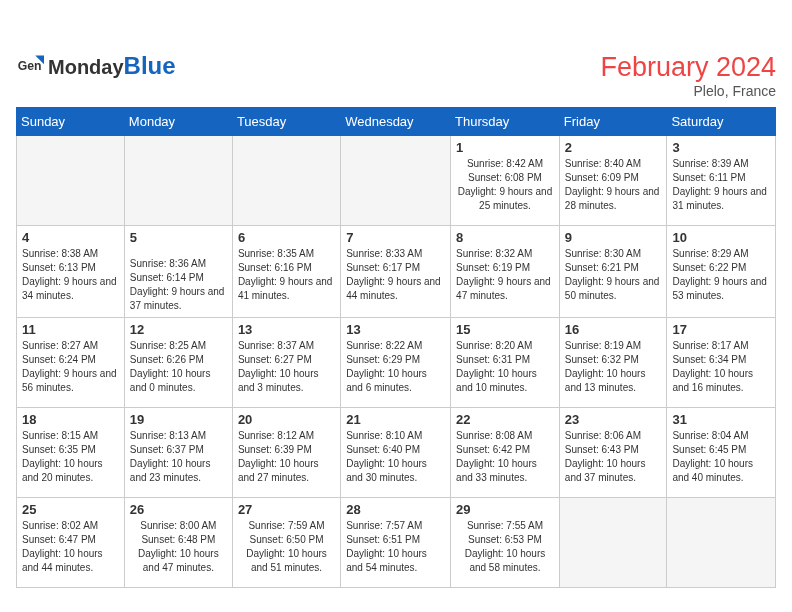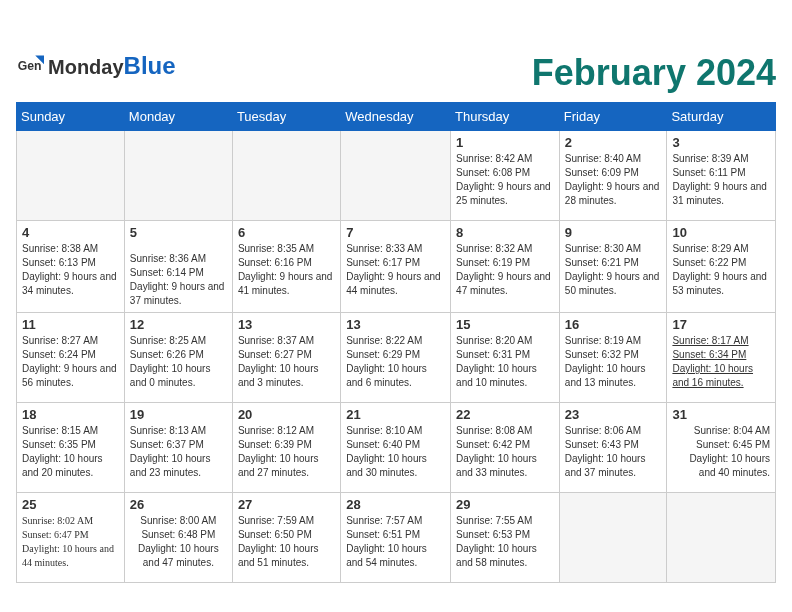--- a/index.html
+++ b/index.html
@@ -23,23 +23,23 @@
       gap: 4px;
     }
     .logo-icon {
       width: 28px;
       height: 28px;
     }
     .title-block {
       text-align: right;
     }
     .calendar-title {
-      font-size: 36px;
-      font-weight: bold;
-      color: #0f766e;
+      font-size: 27px;
+      font-weight: normal;
+      color: #ef4444;
     }
     .calendar-subtitle {
       font-size: 14px;
       color: #555;
     }
     table {
       width: 100%;
       border-collapse: collapse;
       font-size: 11px;
     }
@@ -89,20 +89,21 @@
     <svg class="logo-icon" viewBox="0 0 32 32" xmlns="http://www.w3.org/2000/svg">
       <text x="2" y="20" font-size="14" font-weight="bold" fill="#333">Gen</text>
       <polygon points="22,4 32,4 32,14" fill="#1565c0"></polygon>
     </svg>
     <div>
       <span style="font-size:20px;font-weight:bold;color:#333;">Monday</span><span style="font-size:24px;font-weight:bold;color:#1565c0;">Blue</span>
     </div>
   </div>
   <div class="title-block">
     <div class="calendar-title">February 2024</div>
+    <div class="calendar-subtitle">Plelo, France</div>
   </div>
 </div>
 
 <table>
   <thead>
     <tr>
     <th>Sunday</th>
         <th>Monday</th>
         <th>Tuesday</th>
         <th>Wednesday</th>
@@ -112,21 +113,21 @@
       </tr>
   </thead>
   <tbody id="calendar-body">
   <tr>
         <td class="empty-cell"></td>
         <td class="empty-cell"></td>
         <td class="empty-cell"></td>
         <td class="empty-cell"></td>
         <td>
           <div class="day-number">1</div>
-          <div class="day-info" style="white-space: pre-line;">Sunrise: 8:42 AM
+          <div class="day-info" style="white-space: pre-line; text-align: center;">Sunrise: 8:42 AM
 Sunset: 6:08 PM
 Daylight: 9 hours and 25 minutes.</div>
         </td>
         <td>
           <div class="day-number">2</div>
           <div class="day-info" style="white-space: pre-line;">Sunrise: 8:40 AM
 Sunset: 6:09 PM
 Daylight: 9 hours and 28 minutes.</div>
         </td>
         <td>
@@ -212,21 +213,21 @@
 Daylight: 10 hours and 10 minutes.</div>
         </td>
         <td>
           <div class="day-number">16</div>
           <div class="day-info" style="white-space: pre-line;">Sunrise: 8:19 AM
 Sunset: 6:32 PM
 Daylight: 10 hours and 13 minutes.</div>
         </td>
         <td>
           <div class="day-number">17</div>
-          <div class="day-info" style="white-space: pre-line; text-decoration: underline;">Sunrise: 8:17 AM
+          <div class="day-info" style="white-space: pre-line;">Sunrise: 8:17 AM
 Sunset: 6:34 PM
 Daylight: 10 hours and 16 minutes.</div>
         </td>
       </tr>
       <tr>
         <td>
           <div class="day-number">18</div>
           <div class="day-info" style="white-space: pre-line;">Sunrise: 8:15 AM
 Sunset: 6:35 PM
 Daylight: 10 hours and 20 minutes.</div>
@@ -256,53 +257,53 @@
 Daylight: 10 hours and 33 minutes.</div>
         </td>
         <td>
           <div class="day-number">23</div>
           <div class="day-info" style="white-space: pre-line;">Sunrise: 8:06 AM
 Sunset: 6:43 PM
 Daylight: 10 hours and 37 minutes.</div>
         </td>
         <td>
           <div class="day-number">31</div>
-          <div class="day-info" style="white-space: pre-line; text-align: right;">Sunrise: 8:04 AM
+          <div class="day-info" style="white-space: pre-line;">Sunrise: 8:04 AM
 Sunset: 6:45 PM
 Daylight: 10 hours and 40 minutes.</div>
         </td>
       </tr>
       <tr>
         <td>
           <div class="day-number">25</div>
-          <div class="day-info" style="white-space: pre-line; font-family: Liberation Serif, serif;">Sunrise: 8:02 AM
+          <div class="day-info" style="white-space: pre-line;">Sunrise: 8:02 AM
 Sunset: 6:47 PM
 Daylight: 10 hours and 44 minutes.</div>
         </td>
         <td>
           <div class="day-number">26</div>
           <div class="day-info" style="white-space: pre-line; text-align: center;">Sunrise: 8:00 AM
 Sunset: 6:48 PM
 Daylight: 10 hours and 47 minutes.</div>
         </td>
         <td>
           <div class="day-number">27</div>
-          <div class="day-info" style="white-space: pre-line;">Sunrise: 7:59 AM
+          <div class="day-info" style="white-space: pre-line; text-align: center;">Sunrise: 7:59 AM
 Sunset: 6:50 PM
 Daylight: 10 hours and 51 minutes.</div>
         </td>
         <td>
           <div class="day-number">28</div>
           <div class="day-info" style="white-space: pre-line;">Sunrise: 7:57 AM
 Sunset: 6:51 PM
 Daylight: 10 hours and 54 minutes.</div>
         </td>
         <td>
           <div class="day-number">29</div>
-          <div class="day-info" style="white-space: pre-line;">Sunrise: 7:55 AM
+          <div class="day-info" style="white-space: pre-line; text-align: center;">Sunrise: 7:55 AM
 Sunset: 6:53 PM
 Daylight: 10 hours and 58 minutes.</div>
         </td>
         <td class="empty-cell"></td>
         <td class="empty-cell"></td>
       </tr>
     </tbody>
 </table>
 
 </body></html>

